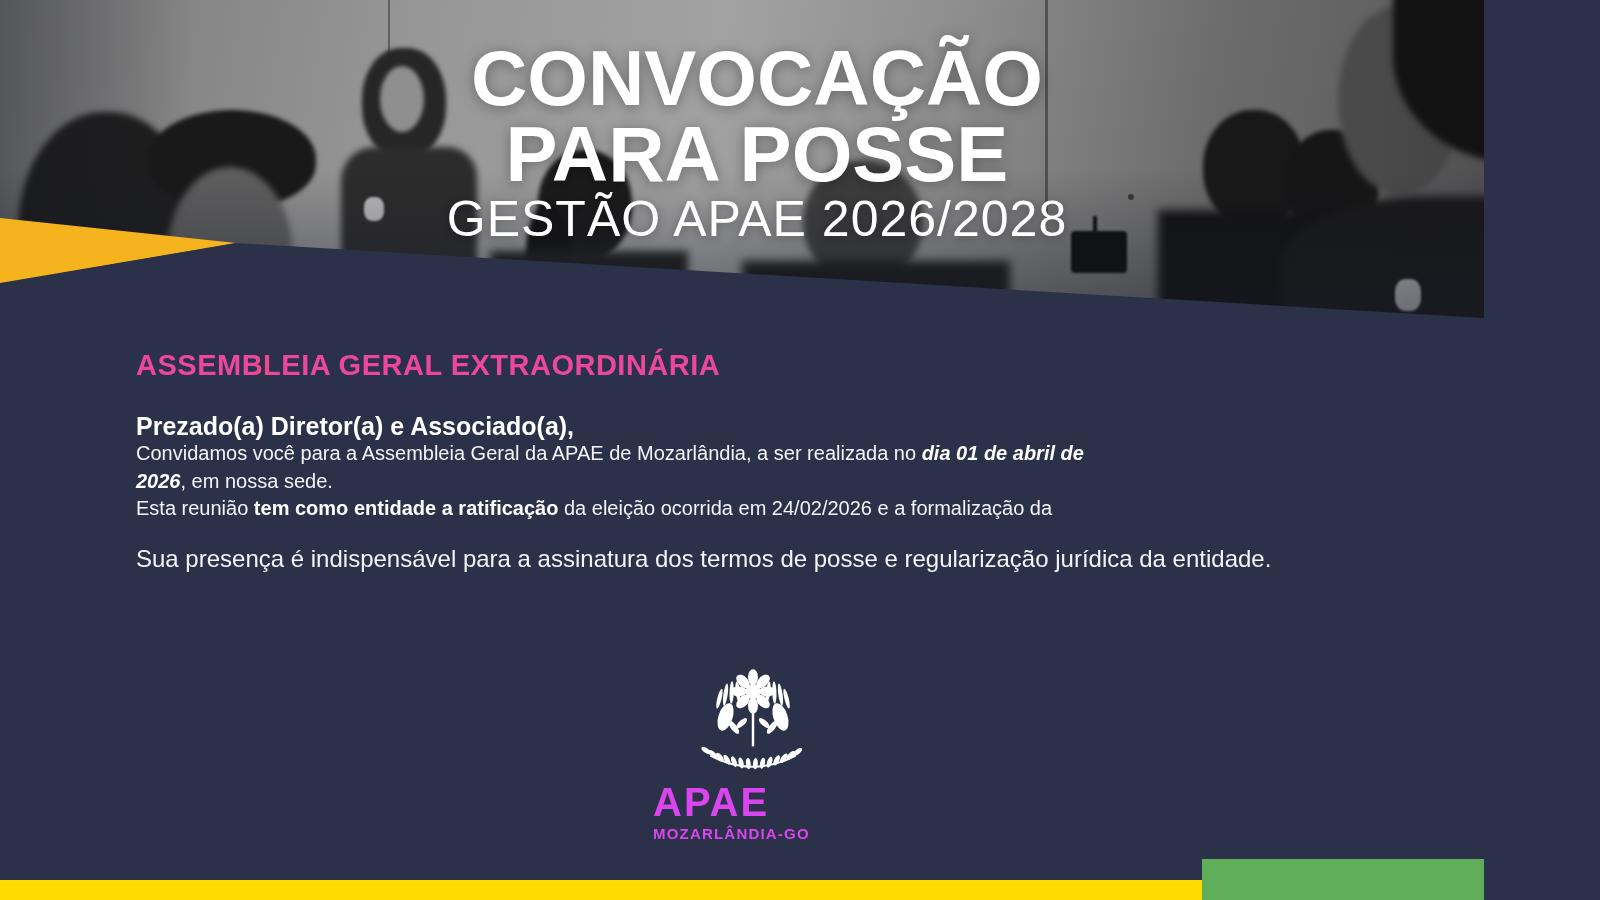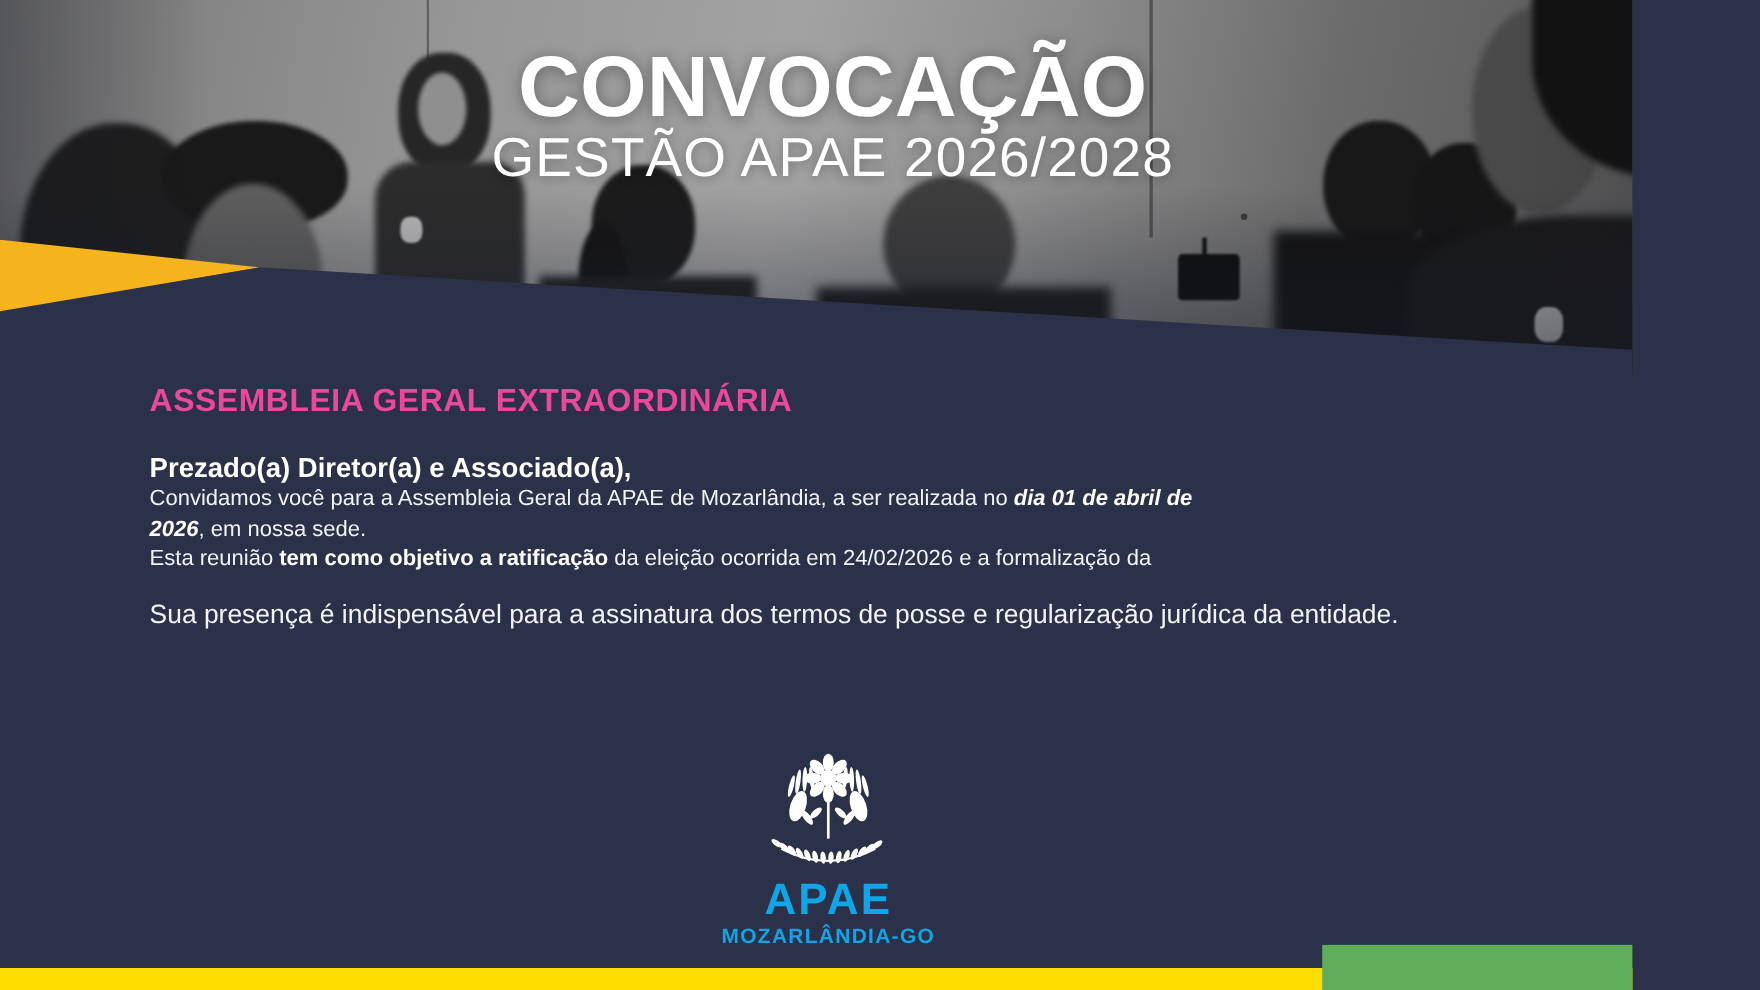--- a/index.html
+++ b/index.html
@@ -72,24 +72,24 @@
   
   #copy { position: absolute; left: 136px; top: 350px; width: 1355px; color: #f3f4f8; }
   #copy h2 { font-size: 29px; line-height: 30px; font-weight: bold; letter-spacing: .5px; color: #ec4899; }
   #copy .salutation { margin-top: 33px; font-size: 25px; line-height: 27px; font-weight: bold; color: #ffffff; }
   #copy .para { font-size: 20px; line-height: 27.5px; }
   #copy .para b { font-weight: bold; color: #ffffff; }
   #copy .para .bi { font-weight: bold; font-style: italic; color: #ffffff; }
   #copy .closing { margin-top: 22px; font-size: 24px; line-height: 27.5px; }
 
   
-  #logo { position: absolute; left: 653px; top: 680px; width: 200px; text-align: center; color: #0ea5e9; }
+  #logo { position: absolute; left: 653px; top: 664px; width: 200px; color: #d946ef; }
   #logo svg { display: block; margin: 0 auto; }
   #logo .acronym { margin-top: 1px; font-size: 40px; line-height: 40px; font-weight: bold; letter-spacing: 2px; }
-  #logo .location { margin-top: 3px; font-size: 19px; font-weight: bold; letter-spacing: 1.2px; }
+  #logo .location { margin-top: 3px; font-size: 15px; font-weight: bold; letter-spacing: 1.2px; }
 
   
   #bar-yellow { position: absolute; left: 0; top: 880px; width: 1600px; height: 20px; background: #ffdc00; }
   #bar-green  { position: absolute; left: 1202px; top: 859px; width: 398px; height: 41px; background: #5fae5a; }
 </style>
 </head>
 <body>
 
 <div id="stage">
 
@@ -122,33 +122,33 @@
     <div class="shape s-w2-body"></div>
     <div class="shape s-w2-badge"></div>
     <div id="photo-overlay"></div>
   </div>
 
   <div id="gold-triangle"></div>
 
   <div id="navy-panel"></div>
 
   <div id="hero">
-    <h1><span>CONVOCAÇÃO</span><br></h1>
+    <h1><span>CONVOCAÇÃO</span><br><span>PARA POSSE</span></h1>
     <div class="subtitle">GESTÃO APAE 2026/2028</div>
   </div>
 
   <div id="copy">
     <h2>ASSEMBLEIA GERAL EXTRAORDINÁRIA</h2>
     <div class="salutation">Prezado(a) Diretor(a) e Associado(a),</div>
     <div class="para">
       <span>Convidamos você para a Assembleia Geral da APAE de Mozarlândia, a ser realizada no</span>
       <span class="bi">dia 01 de abril de</span><br>
       <span class="bi">2026</span><span>, em nossa sede.</span><br>
       <span>Esta reunião</span>
-      <b>tem como objetivo a ratificação</b>
+      <b>tem como entidade a ratificação</b>
       <span>da eleição ocorrida em 24/02/2026 e a formalização da</span><br>
     </div>
     <div class="closing">Sua presença é indispensável para a assinatura dos termos de posse e regularização jurídica da entidade.</div>
   </div>
 
   <div id="logo">
     <svg width="122" height="117" viewBox="0 0 120 115" fill="#ffffff" aria-hidden="true">
 
       <g>
         <circle cx="60" cy="27" r="7.4"></circle>

